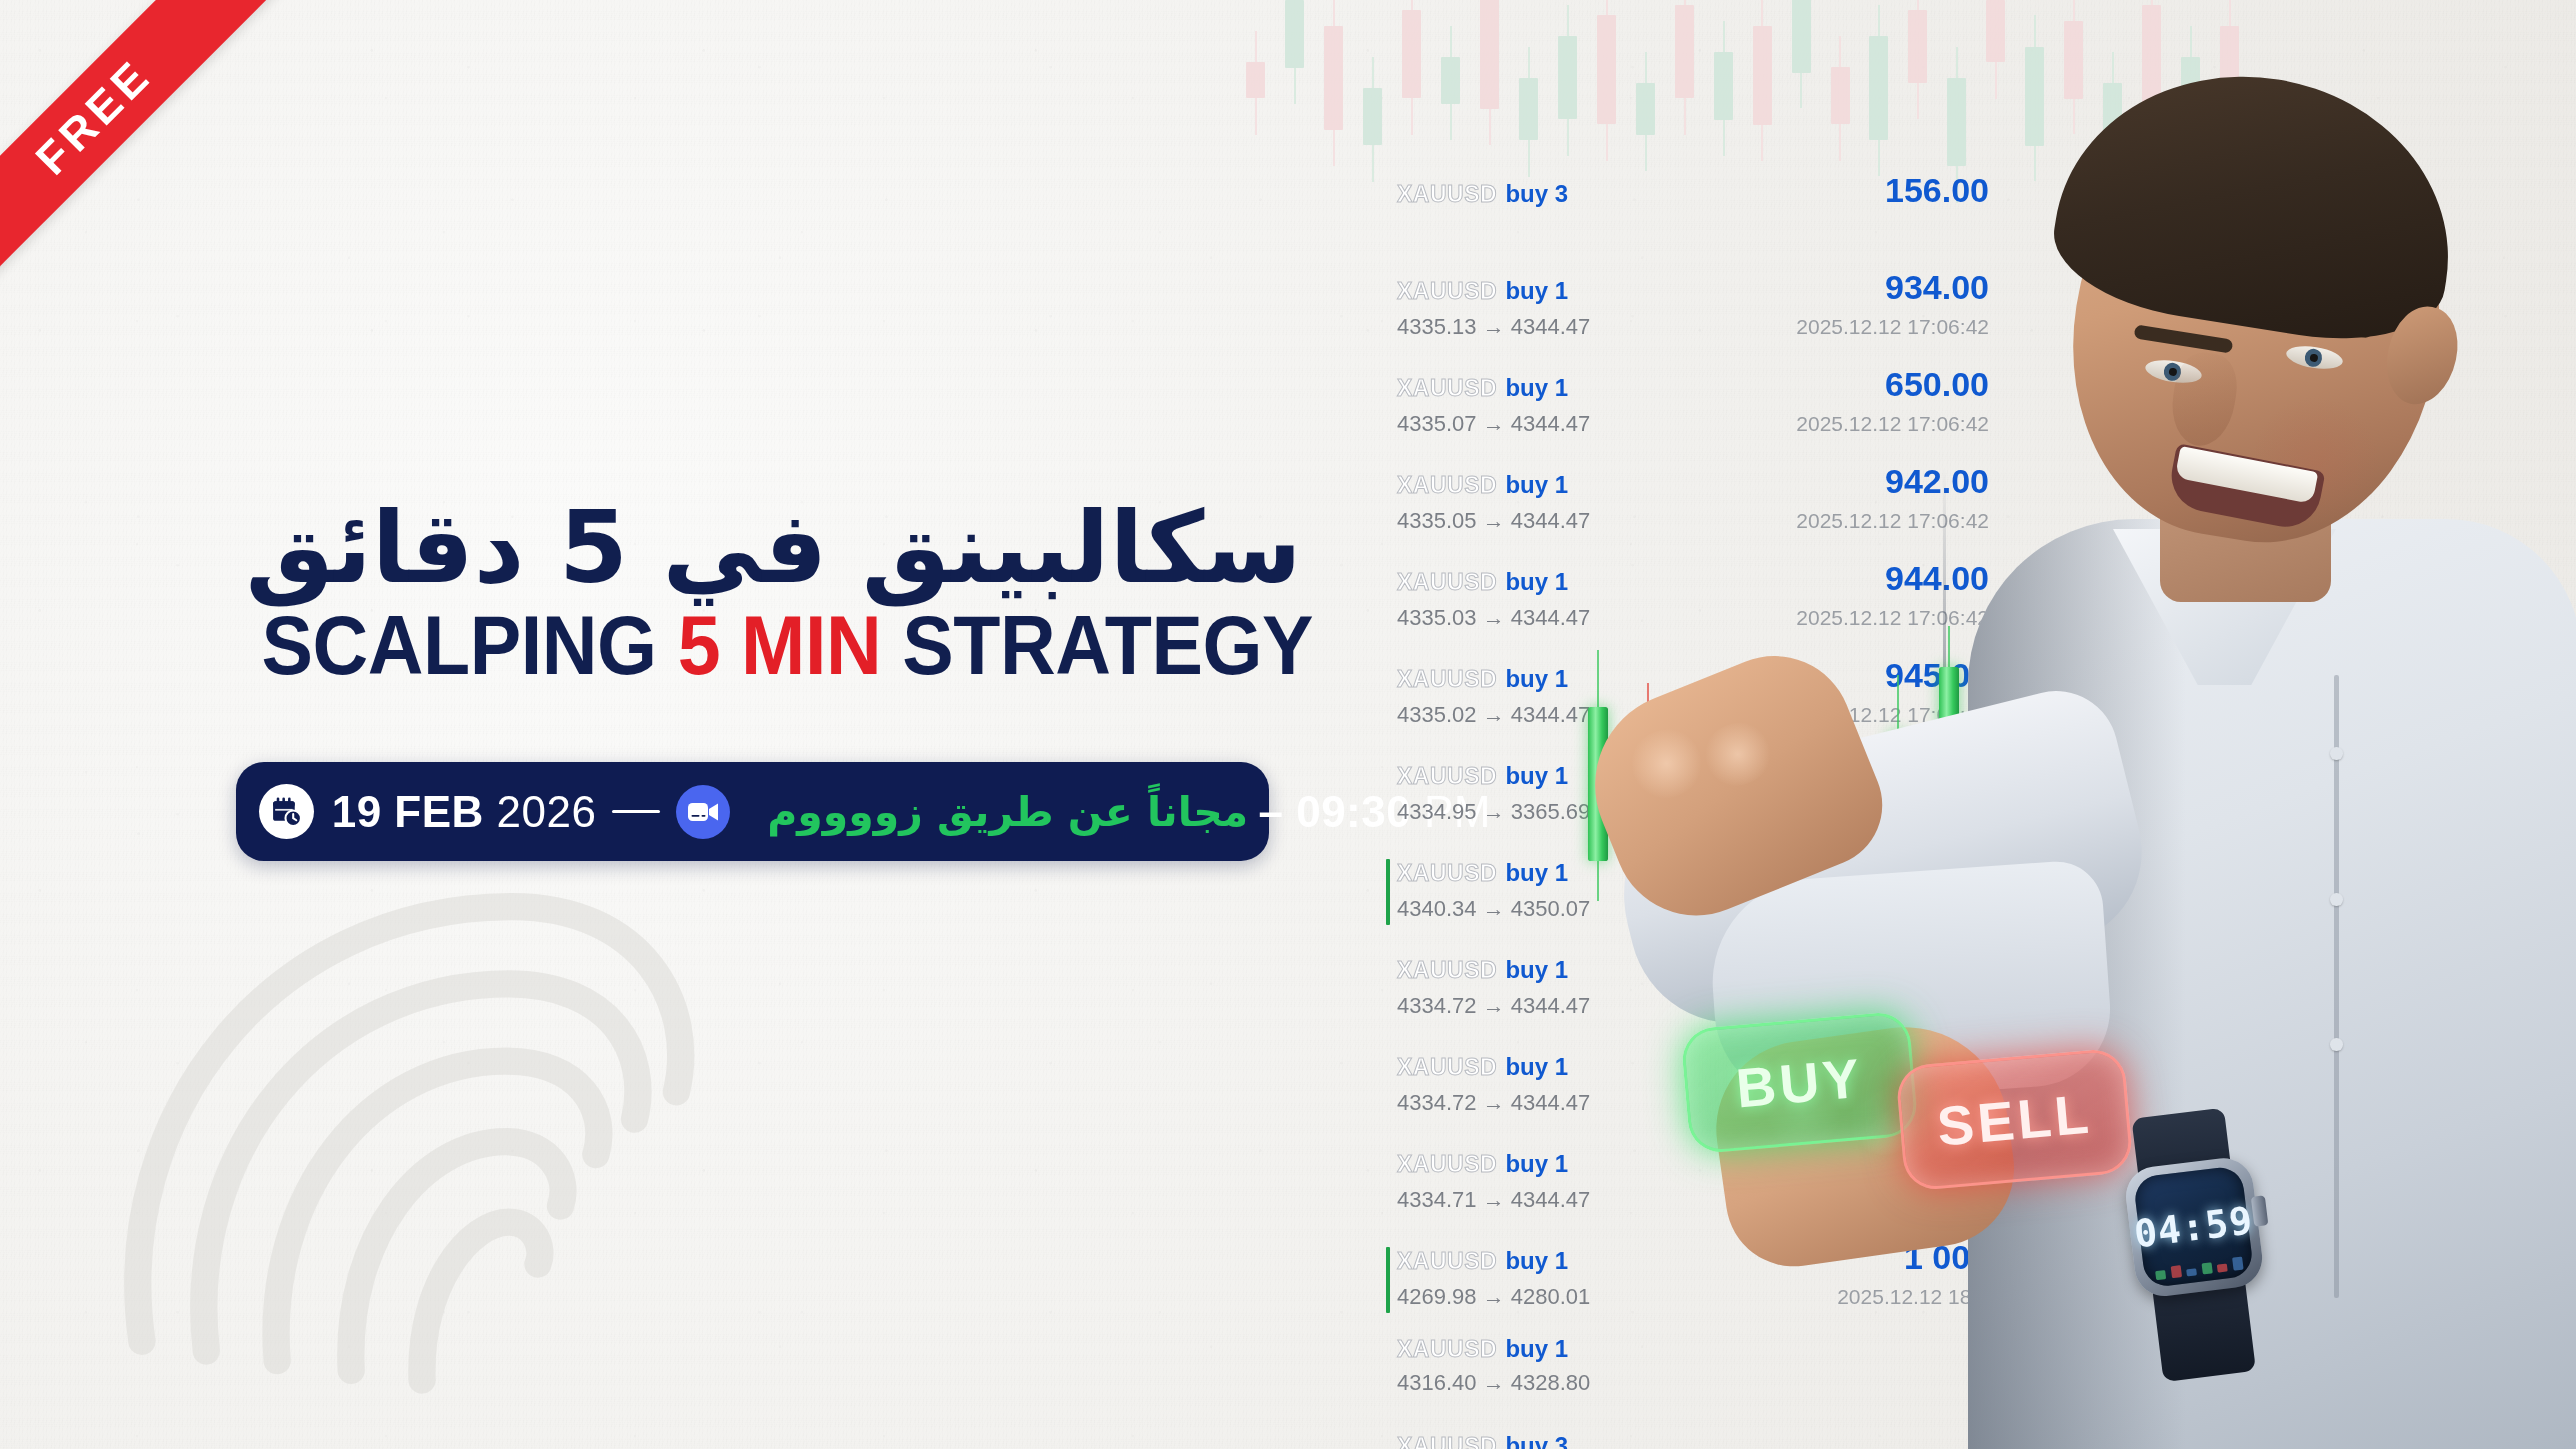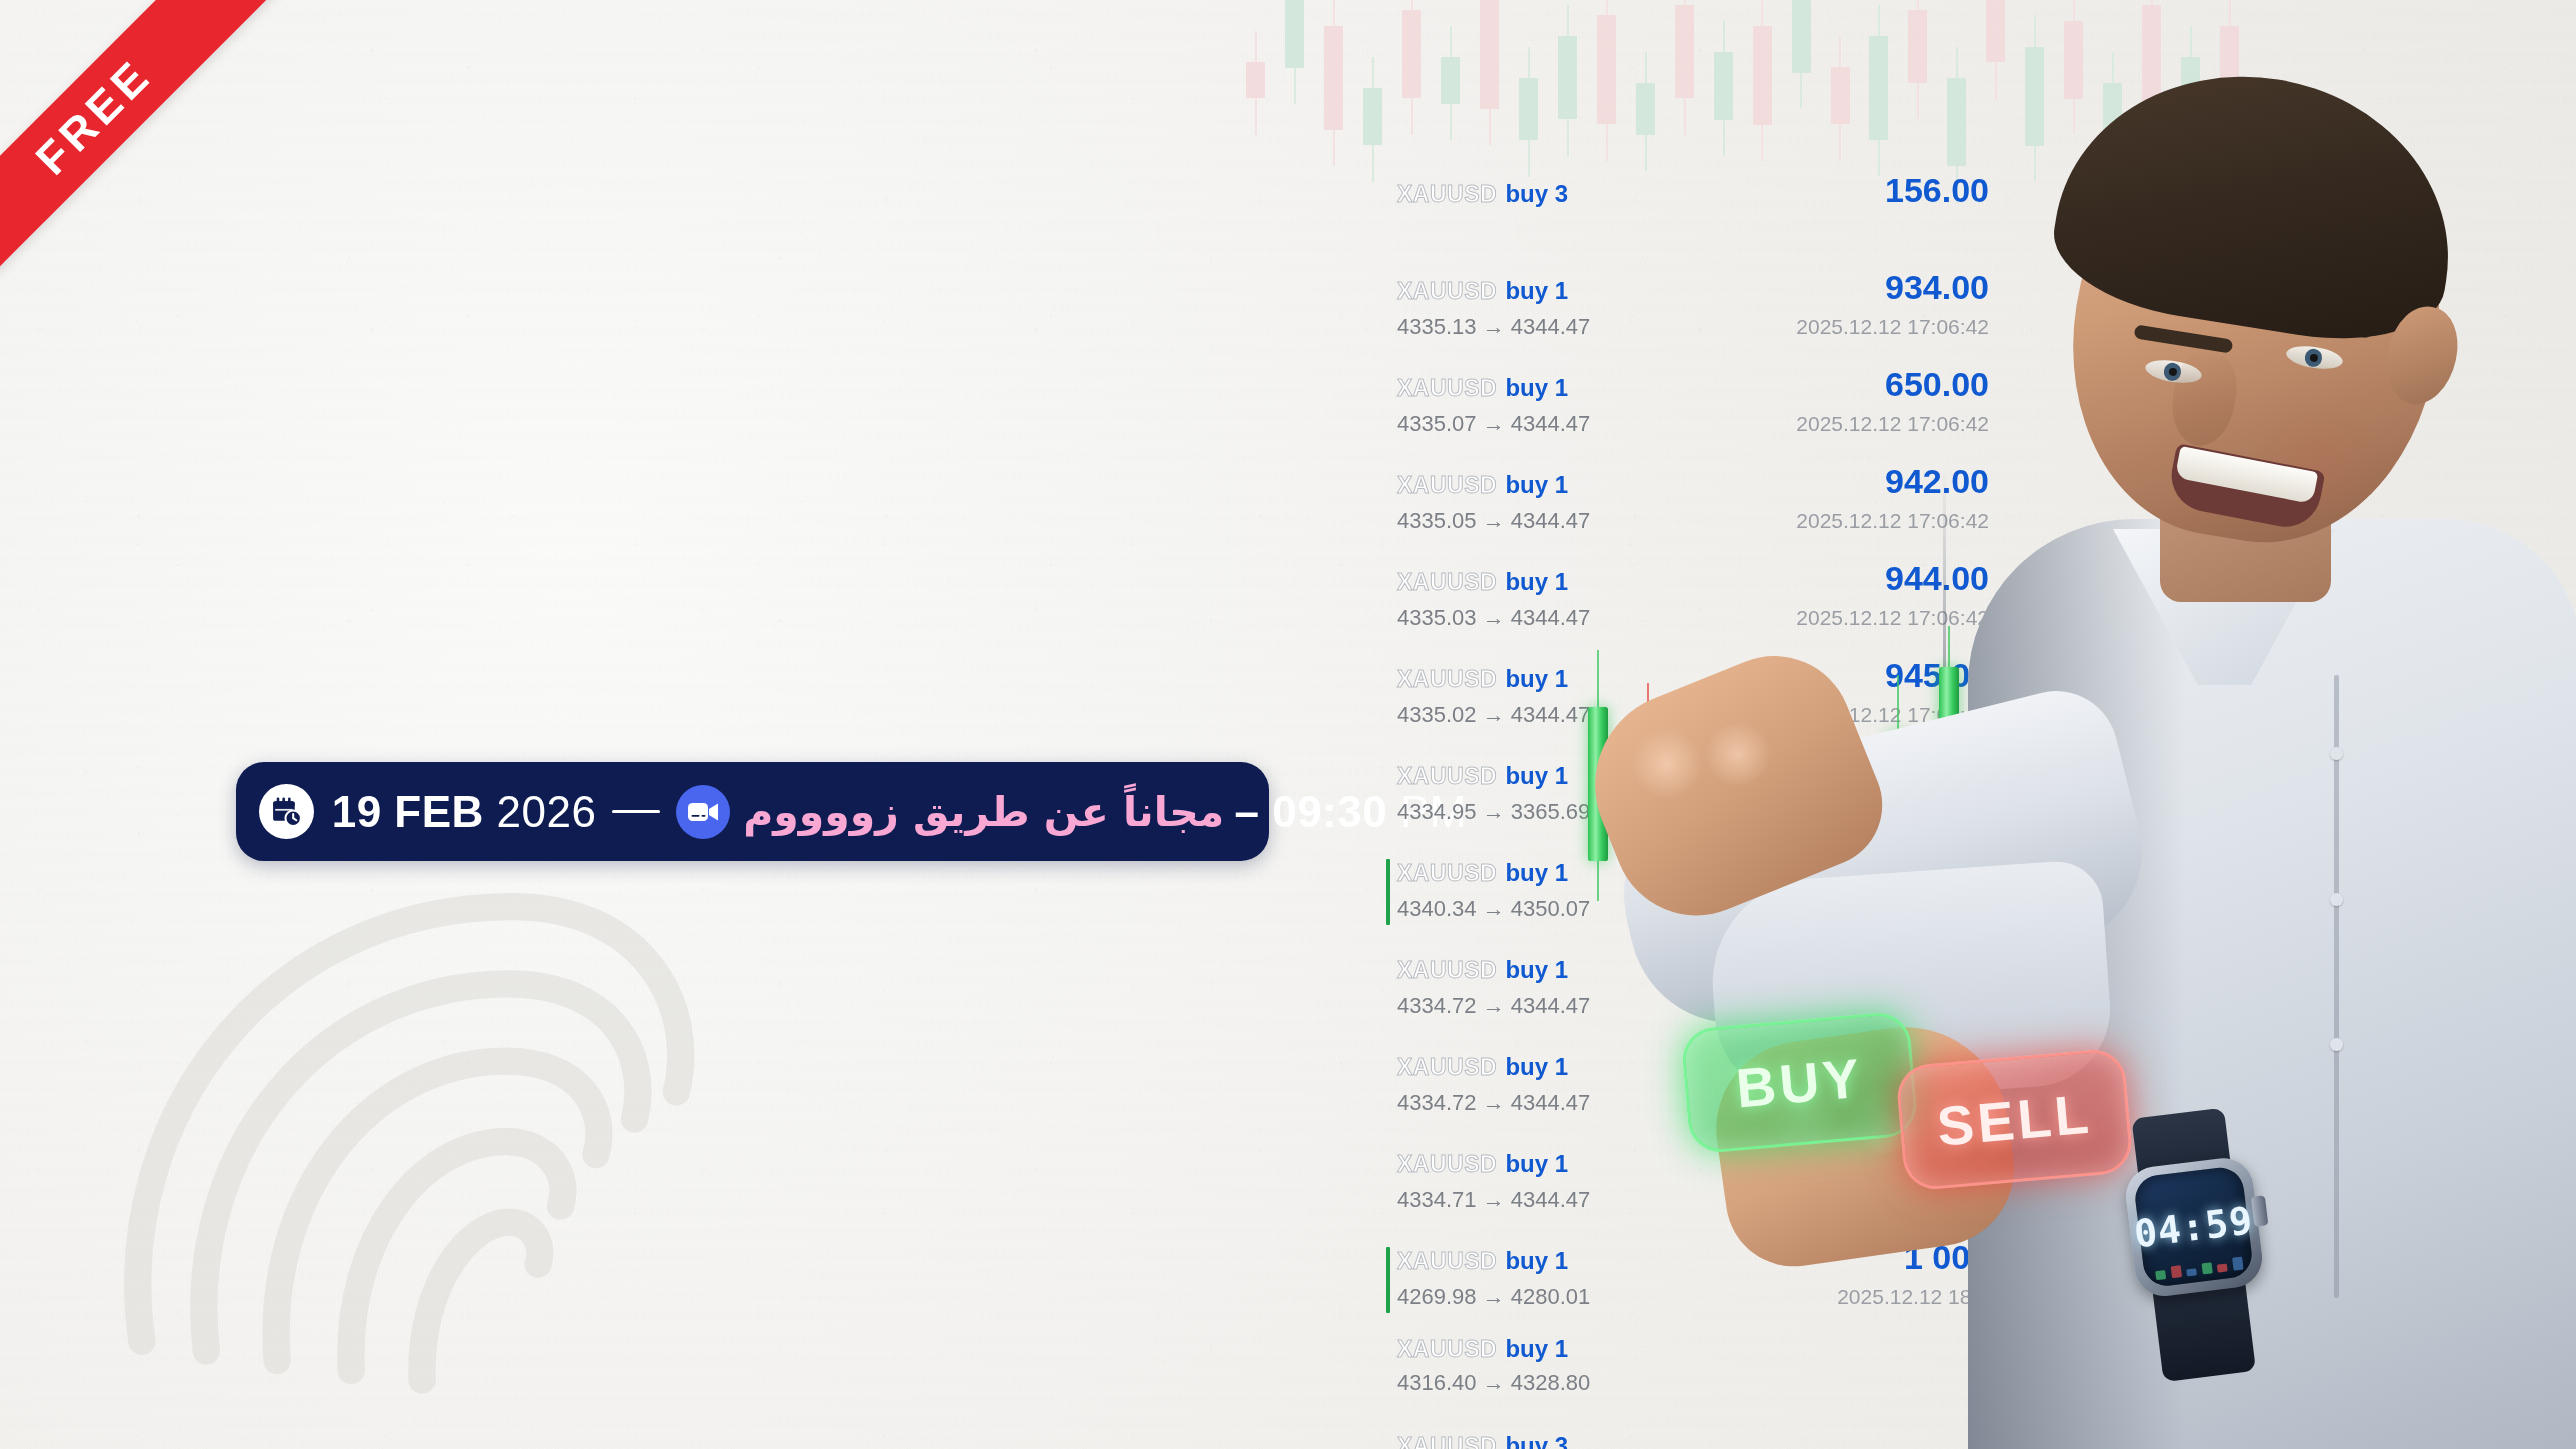--- a/index.html
+++ b/index.html
@@ -105,23 +105,24 @@
     width:48px;height:3.6px;background:#fff;border-radius:2.1px;
     margin:0 15.6px;flex:0 0 auto;
   }
   .zoom-badge{
     width:54px;height:54px;border-radius:50%;background:#4a66ef;
     display:flex;align-items:center;justify-content:center;flex:0 0 auto;
     margin-right:13.5px;
   }
   .zoom-badge svg{width:32px;height:32px;}
   .pill-ar{
-    color:#f9a8d4;font-size:41px;font-weight:bold;direction:rtl;
+    color:#22c55e;font-size:41px;font-weight:bold;direction:rtl;
     white-space:nowrap;font-family:"DejaVu Sans","Liberation Sans",sans-serif;
     margin-right:10.4px;
+    margin-left:24px;
   }
   .pill-time{
     color:#fff;font-size:44px;font-weight:bold;white-space:nowrap;
     margin-left:auto;font-family:"Liberation Sans",sans-serif;letter-spacing:0.5px;
   }
   .pill-time .mer{font-weight:normal;}
 
   
   .trades{
     position:absolute;left:1397px;top:171px;width:592px;
@@ -378,20 +379,24 @@
         <path d="M170 348 C166 266 214 206 266 206 C294 206 306 228 300 246"></path>
         <path d="M214 354 C212 294 244 256 268 256 C284 256 290 272 286 282"></path>
       </g>
     </svg>
   </div>
 
   <div class="ribbon">
     <span>FREE</span>
   </div>
 
+  <div class="copy">
+    <h1 class="title-ar">سكالبينق في 5 دقائق</h1>
+    <h2 class="title-en"><span>SCALPING </span><span class="hl">5 MIN</span><span> STRATEGY</span></h2>
+  </div>
 
   <div class="pill">
     <div class="cal-badge">
       <svg viewBox="0 0 64 64" xmlns="http://www.w3.org/2000/svg" fill="#0f1c52">
         <rect x="6" y="12" width="42" height="38" rx="5"></rect>
         <rect x="6" y="12" width="42" height="11" rx="5" fill="#0f1c52"></rect>
         <rect x="13" y="5" width="5" height="13" rx="2.5"></rect>
         <rect x="24" y="5" width="5" height="13" rx="2.5"></rect>
         <rect x="35" y="5" width="5" height="13" rx="2.5"></rect>
         <rect x="10" y="27" width="34" height="3.4" fill="#fff" opacity=".9"></rect>

